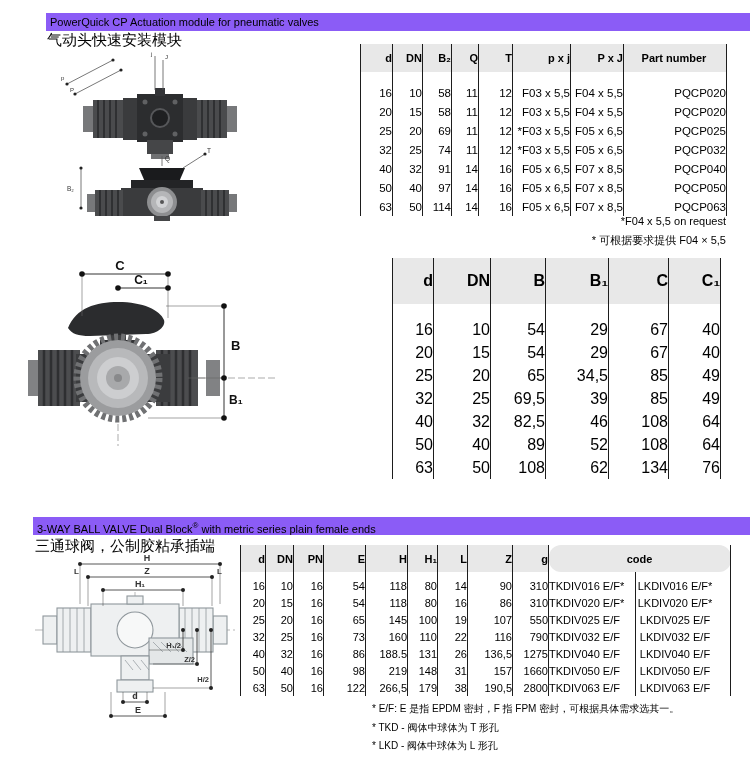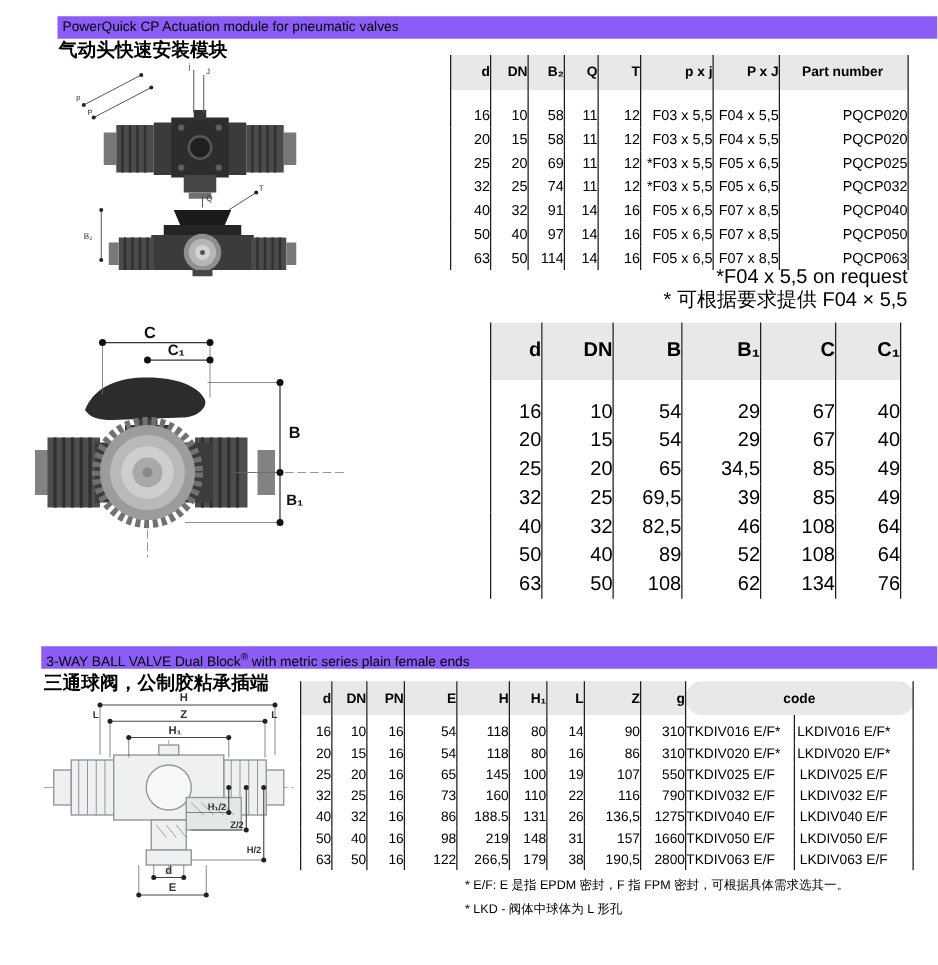--- a/index.html
+++ b/index.html
@@ -4,21 +4,21 @@
 <style>
   html,body{margin:0;padding:0;}
   body{
     width:750px;height:772px;position:relative;background:#ffffff;
     font-family:"Liberation Sans","DejaVu Sans",sans-serif;color:#000;
     overflow:hidden;
   }
   .abs{position:absolute;}
   .bar{background:#8b5cf6;font-size:11px;line-height:18px;height:18px;padding-left:4px;white-space:nowrap;}
   .bar sup{font-size:8px;}
-  .cn-subtitle{font-weight:bold;font-size:15px;white-space:nowrap;}
+  .cn-subtitle{font-weight:normal;font-size:15px;white-space:nowrap;}
   table.dt{border-collapse:collapse;table-layout:fixed;}
   table.dt th{background:#e8e8e8;font-weight:bold;}
   table.dt th,table.dt td{border-left:1.5px solid #1d1d1d;white-space:nowrap;overflow:hidden;padding:0;}
   table.dt th:last-child,table.dt td:last-child{border-right:1.5px solid #1d1d1d;}
   
   .t1{font-size:11.5px;}
   .t1 th{height:28px;font-size:11px;text-align:right;padding-right:6px;}
   .t1 th:nth-child(8){text-align:center;padding-right:2px;}
   .t1 td{height:19px;text-align:right;padding-right:6px;}
   .t1 tbody tr:first-child td{padding-top:11px;}
@@ -27,21 +27,21 @@
   .t2 th{height:46px;text-align:right;padding-right:12px;}
   .t2 td{height:23px;text-align:right;padding-right:12px;}
   .t2 tbody tr:first-child td{padding-top:14px;}
   
   .t3{font-size:11px;}
   .t3 th{height:27px;text-align:right;padding-right:5px;}
   .t3 th.code-th{text-align:center;padding-right:0;border-radius:12px;}
   .t3 td{height:17px;text-align:right;padding-right:5px;}
   .t3 td:nth-child(10),.t3 td:nth-child(11){text-align:center;padding-right:16px;}
   .t3 tbody tr:first-child td{padding-top:5px;}
-  .fn1{font-size:16px;text-align:right;line-height:19px;}
+  .fn1{font-size:11px;text-align:right;line-height:19px;}
   .fn3{font-size:10px;line-height:18.5px;}
 </style>
 </head>
 <body>
 
 <div class="abs bar" style="left:46px;top:13px;width:700px;">PowerQuick CP  Actuation module for pneumatic valves</div>
 
 <div class="abs cn-subtitle" style="left:47px;top:31px;">气动头快速安装模块</div>
 
 <svg class="abs" style="left:55px;top:50px;" width="210" height="172" viewBox="0 0 210 172">
@@ -532,14 +532,15 @@
         <td>190,5</td>
         <td>2800</td>
         <td>TKDIV063 E/F</td>
         <td>LKDIV063 E/F</td>
       </tr>
     </tbody>
 </table>
 
 <div class="abs fn3" style="left:372px;top:700px;width:370px;">
   <div>* E/F: E 是指 EPDM 密封，F 指 FPM 密封，可根据具体需求选其一。</div>
+  <div>* TKD - 阀体中球体为 T 形孔</div>
   <div>* LKD - 阀体中球体为 L 形孔</div>
 </div>
 
 </body></html>

